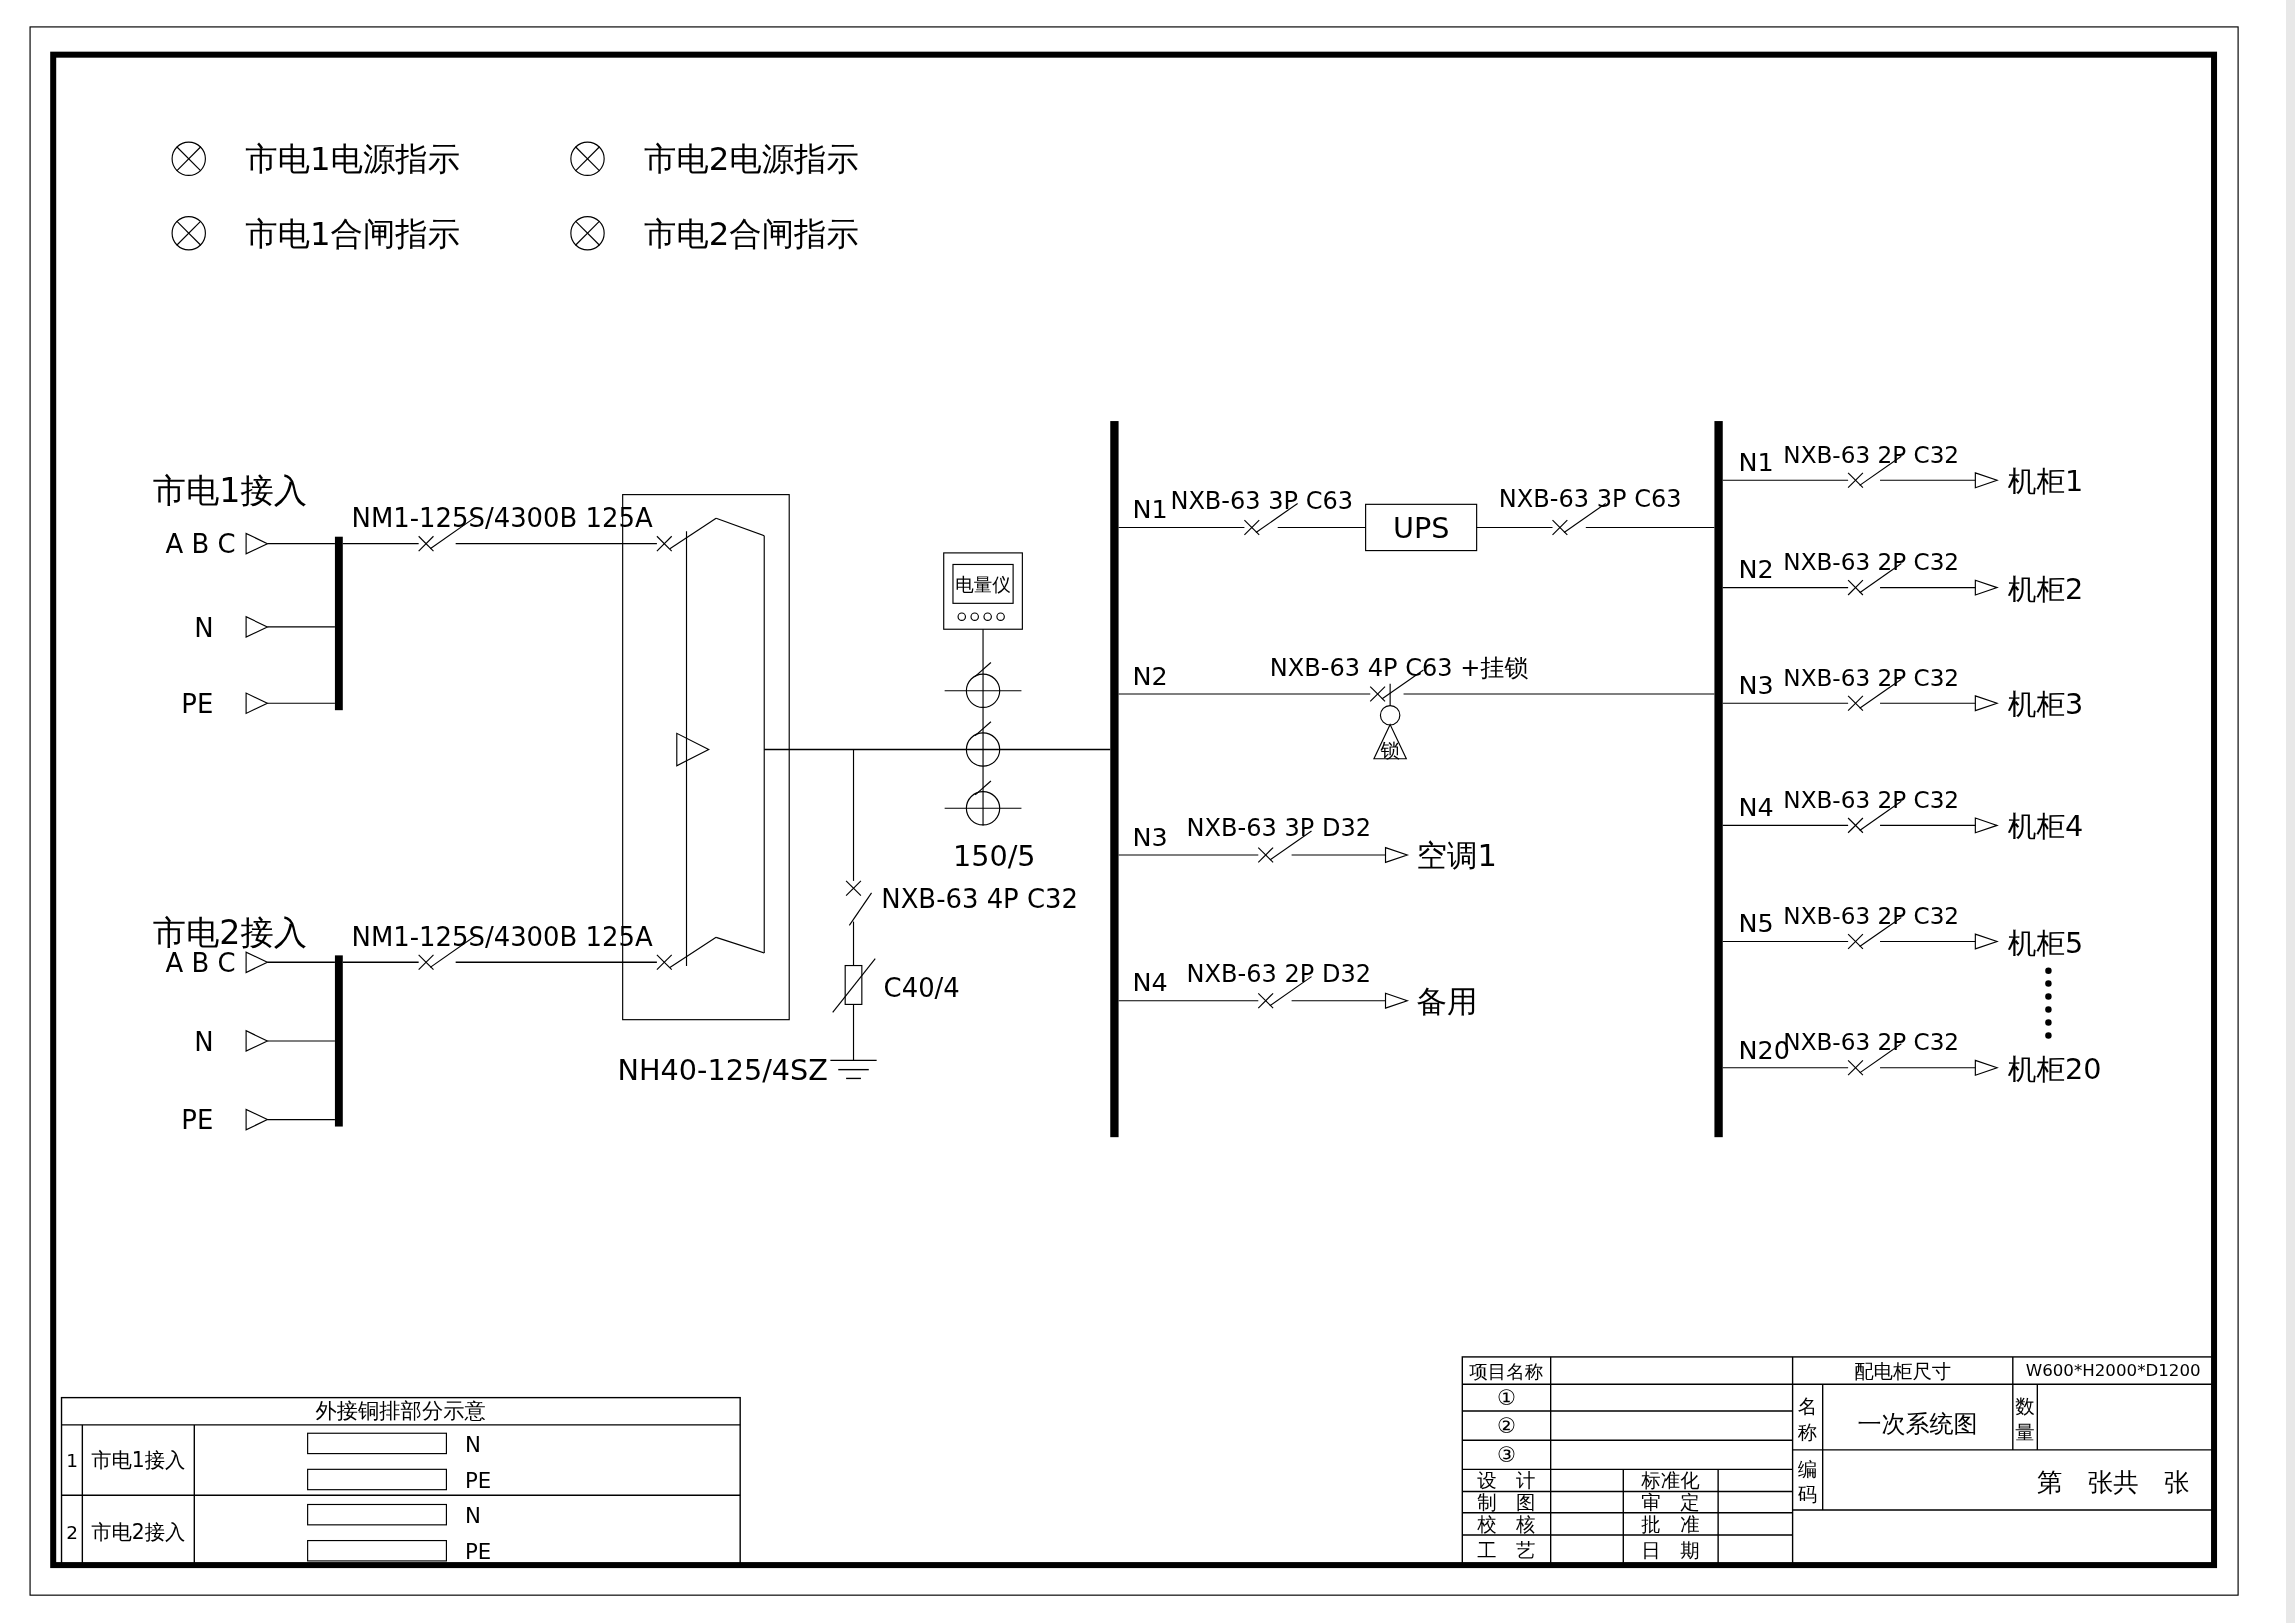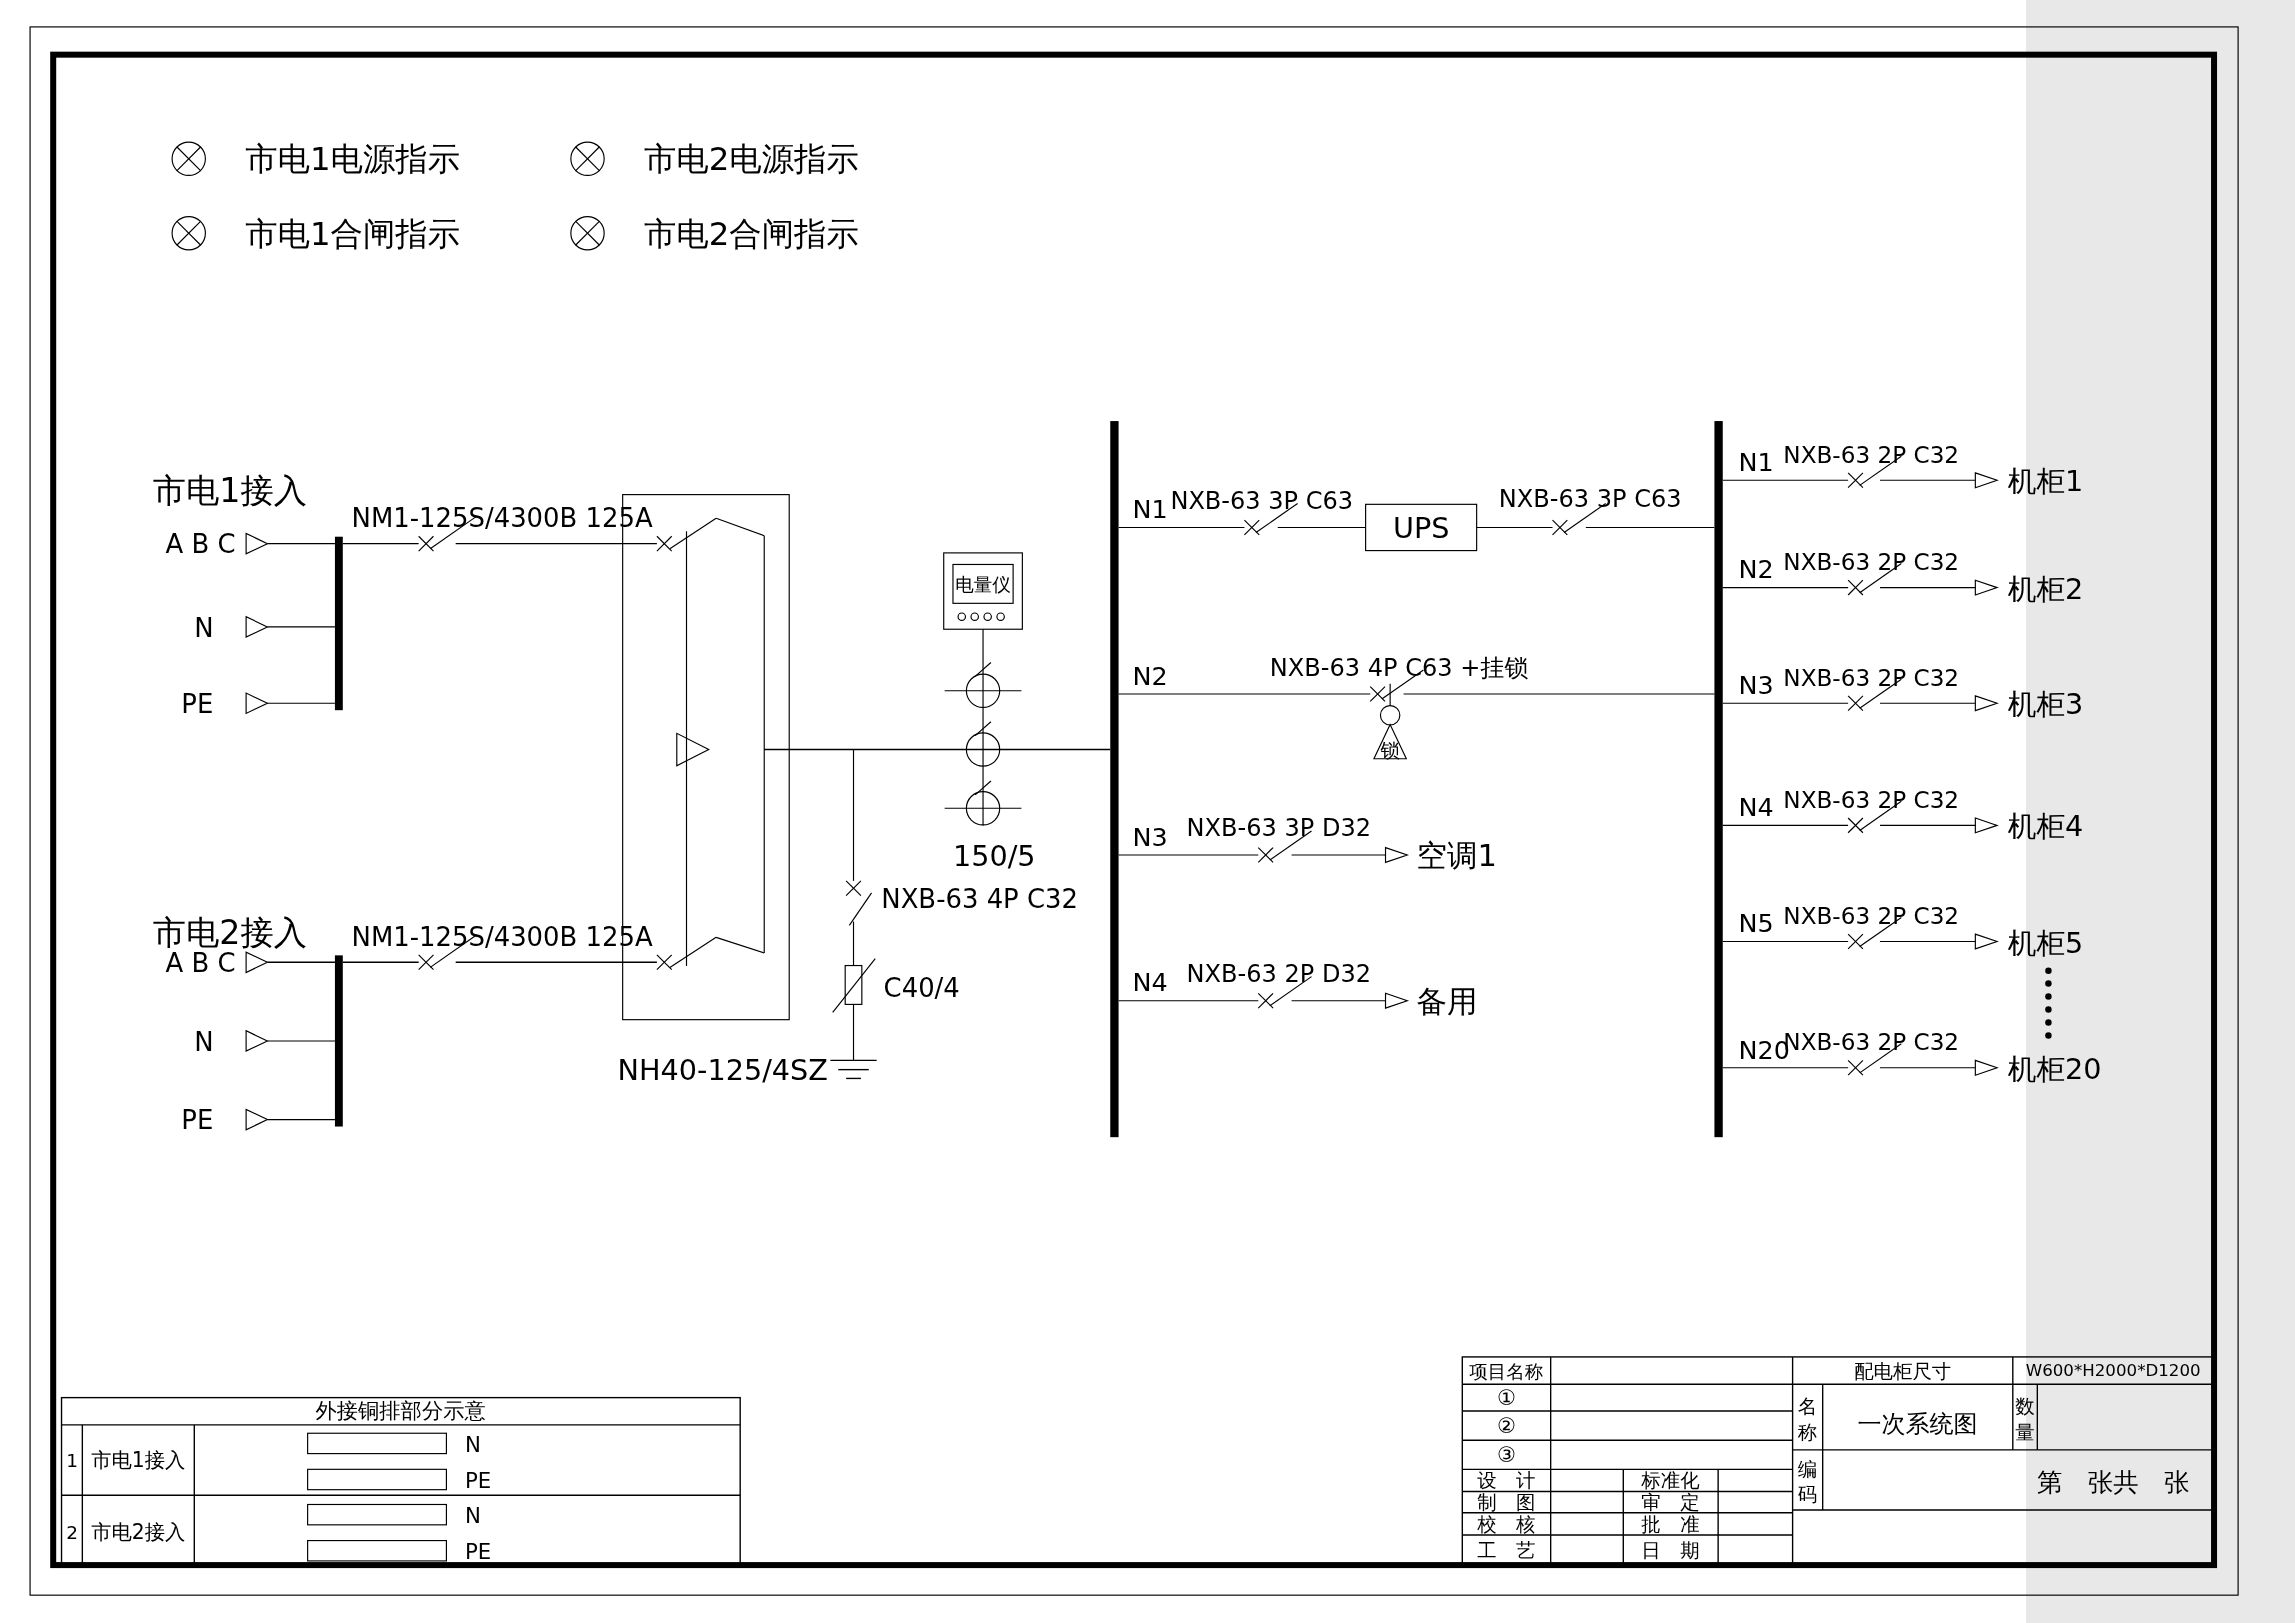--- a/index.html
+++ b/index.html
@@ -1,16 +1,16 @@
 <!DOCTYPE html>
 <html style="font-size:7.4px"><head>
 <meta charset="utf-8">
 <style>
   html,body{margin:0;padding:0;background:#e8e8e8;}
-  #sheet{width:2026px;height:1623px;background:#ffffff;position:relative;}
+  #sheet{width:2286px;height:1623px;background:#ffffff;position:relative;}
   svg{display:block;}
   .ln{stroke:#000;stroke-width:3;fill:none;}
   .thin{stroke:#000;stroke-width:2.5;fill:none;}
   .bar{fill:#000;stroke:none;}
   .txt{font-family:"DejaVu Sans","Liberation Sans",sans-serif;fill:#000;}
   .vtxt{font-family:"DejaVu Sans","Liberation Sans",sans-serif;fill:#000;}
 </style>
 </head>
 <body>
 

